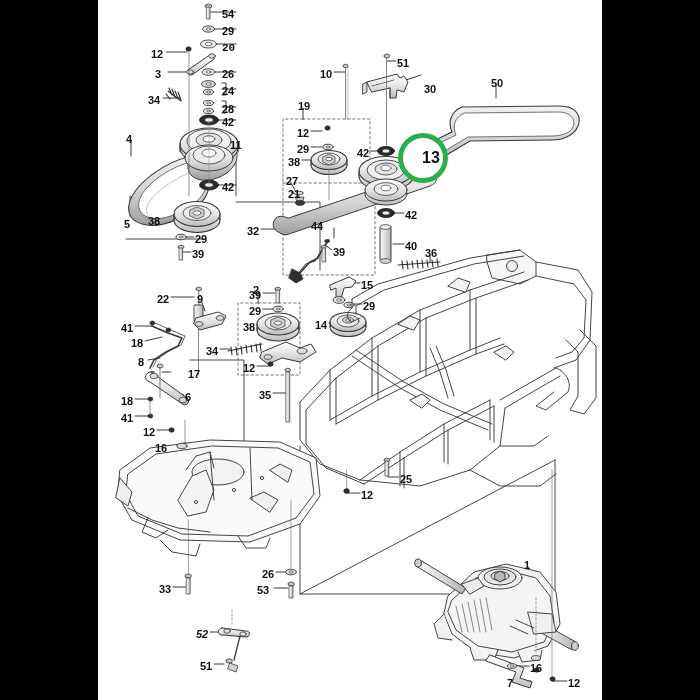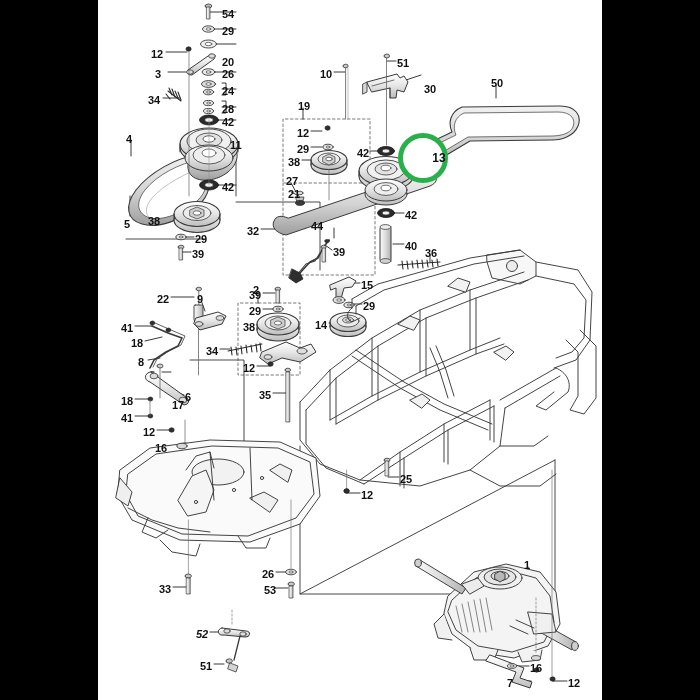--- a/index.html
+++ b/index.html
@@ -7,23 +7,23 @@
   body{width:700px;height:700px;overflow:hidden;
        font-family:"Liberation Sans", sans-serif;}
   #stage{position:relative;width:700px;height:700px;background:#000;}
   #sheet{position:absolute;left:98px;top:0;width:504px;height:700px;background:#ffffff;}
   #svgroot{position:absolute;left:0;top:0;width:700px;height:700px;}
   .lbl{position:absolute;font-family:"Liberation Sans",sans-serif;
        font-size:11px;font-weight:bold;color:#111;line-height:1;
        letter-spacing:0px;white-space:nowrap;}
   .hl{position:absolute;border-radius:50%;}
   .hlring{border:5px solid #2ab04a;background:#ffffff;}
-  .hl .hlnum{position:absolute;left:16px;top:0;width:100%;height:100%;
+  .hl .hlnum{position:absolute;left:8px;top:0;width:100%;height:100%;
        display:flex;align-items:center;justify-content:center;
-       font-size:12px;font-weight:bold;color:#111;}
+       font-size:16px;font-weight:bold;color:#111;}
 </style>
 </head>
 <body>
 
 <div id="stage">
   <div id="sheet"></div>
 
   <svg id="svgroot" viewBox="0 0 700 700">
     <defs>
       <clipPath id="sheetclip">
@@ -521,21 +521,21 @@
     </g>
   </svg>
 
   <div class="hl hlring" id="highlight-ring" style="left: 398px; top: 133px; width: 40px; height: 40px; border-color: rgb(42, 176, 74);">
     <span class="hlnum">13</span>
   </div>
 
   <div id="callout-layer">
       <div class="lbl" style="left: 222px; top: 9px;">54</div>
       <div class="lbl" style="left: 222px; top: 26px;">29</div>
-      <div class="lbl" style="left: 222px; top: 57px;">20</div>
+      <div class="lbl" style="left: 222px; top: 43px; font-family: Liberation Mono, monospace;">20</div>
       <div class="lbl" style="left: 151px; top: 49px;">12</div>
       <div class="lbl" style="left: 155px; top: 69px;">3</div>
       <div class="lbl" style="left: 222px; top: 69px;">26</div>
       <div class="lbl" style="left: 222px; top: 86px;">24</div>
       <div class="lbl" style="left: 148px; top: 95px;">34</div>
       <div class="lbl" style="left: 222px; top: 104px;">28</div>
       <div class="lbl" style="left: 222px; top: 117px;">42</div>
       <div class="lbl" style="left: 126px; top: 134px;">4</div>
       <div class="lbl" style="left: 230px; top: 140px;">11</div>
       <div class="lbl" style="left: 222px; top: 182px;">42</div>
@@ -567,32 +567,32 @@
       <div class="lbl" style="left: 243px; top: 363px;">12</div>
       <div class="lbl" style="left: 361px; top: 280px;">15</div>
       <div class="lbl" style="left: 363px; top: 301px;">29</div>
       <div class="lbl" style="left: 315px; top: 320px;">14</div>
       <div class="lbl" style="left: 157px; top: 294px;">22</div>
       <div class="lbl" style="left: 197px; top: 294px;">9</div>
       <div class="lbl" style="left: 121px; top: 323px;">41</div>
       <div class="lbl" style="left: 131px; top: 338px;">18</div>
       <div class="lbl" style="left: 138px; top: 357px;">8</div>
       <div class="lbl" style="left: 206px; top: 346px;">34</div>
-      <div class="lbl" style="left: 172px; top: 369px; margin-top: 31px;">17</div>
+      <div class="lbl" style="left: 188px; top: 369px;">17</div>
       <div class="lbl" style="left: 185px; top: 392px;">6</div>
       <div class="lbl" style="left: 121px; top: 396px;">18</div>
       <div class="lbl" style="left: 121px; top: 413px;">41</div>
       <div class="lbl" style="left: 259px; top: 390px;">35</div>
       <div class="lbl" style="left: 143px; top: 427px;">12</div>
       <div class="lbl" style="left: 155px; top: 443px;">16</div>
       <div class="lbl" style="left: 400px; top: 474px;">25</div>
       <div class="lbl" style="left: 361px; top: 490px;">12</div>
       <div class="lbl" style="left: 159px; top: 584px;">33</div>
       <div class="lbl" style="left: 262px; top: 569px;">26</div>
-      <div class="lbl" style="left: 264px; top: 585px;">53</div>
+      <div class="lbl" style="left: 257px; top: 585px;">53</div>
       <div class="lbl" style="left: 196px; top: 629px; font-style: italic;">52</div>
       <div class="lbl" style="left: 200px; top: 661px;">51</div>
       <div class="lbl" style="left: 524px; top: 560px;">1</div>
       <div class="lbl" style="left: 530px; top: 663px;">16</div>
       <div class="lbl" style="left: 507px; top: 678px;">7</div>
       <div class="lbl" style="left: 568px; top: 678px;">12</div>
     </div>
 </div>
 
 </body></html>

